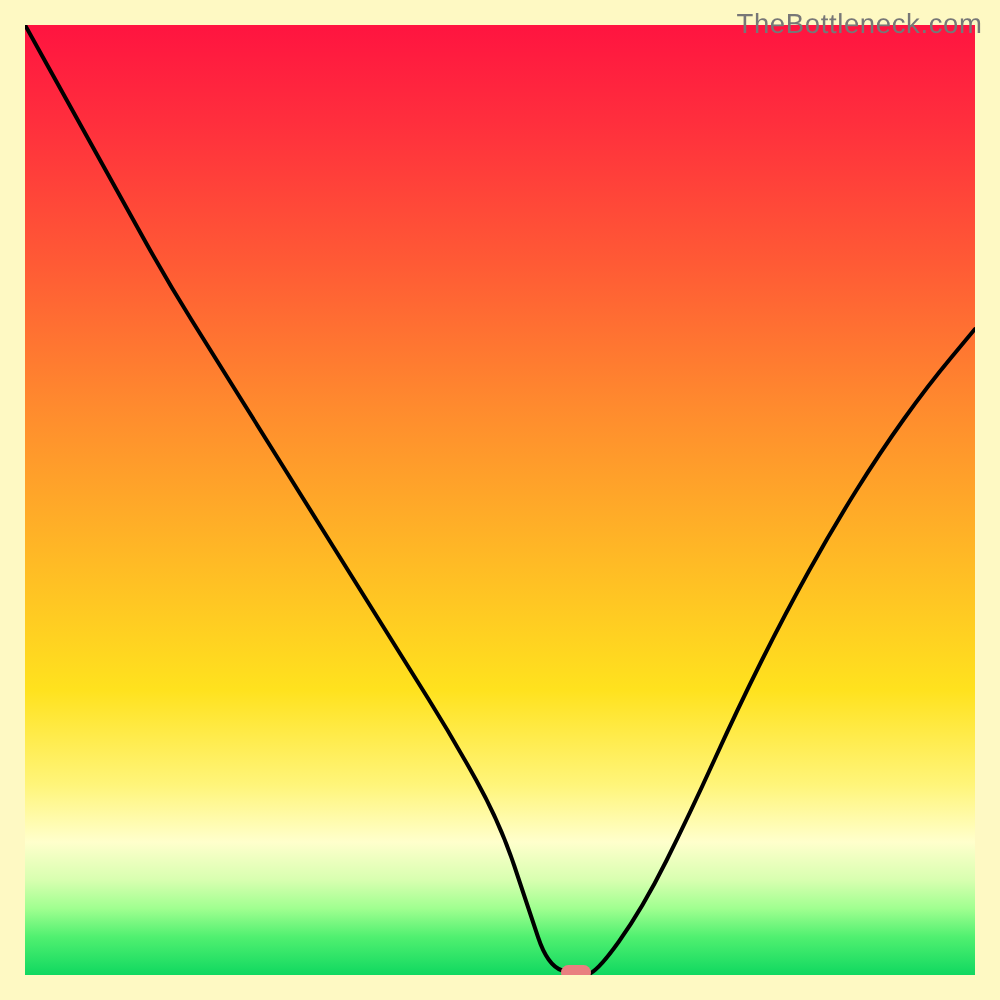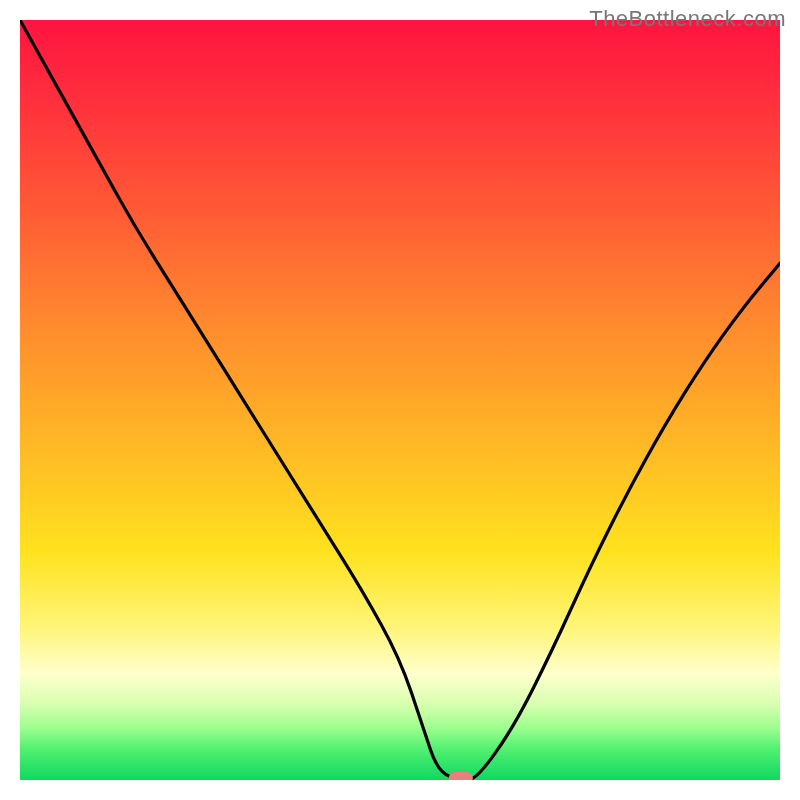--- a/index.html
+++ b/index.html
@@ -8,21 +8,21 @@
     width: 800px;
     height: 800px;
     background: #000;
     overflow: hidden;
     font-family: Arial, Helvetica, sans-serif;
   }
   .frame {
     position: relative;
     width: 800px;
     height: 800px;
-    background: #ffffff;
+    background: #fef9c3;
   }
   .watermark {
     position: absolute;
     top: 6px;
     right: 14px;
     color: #777;
     font-size: 22px;
     font-weight: 500;
     letter-spacing: 0.5px;
     z-index: 5;

